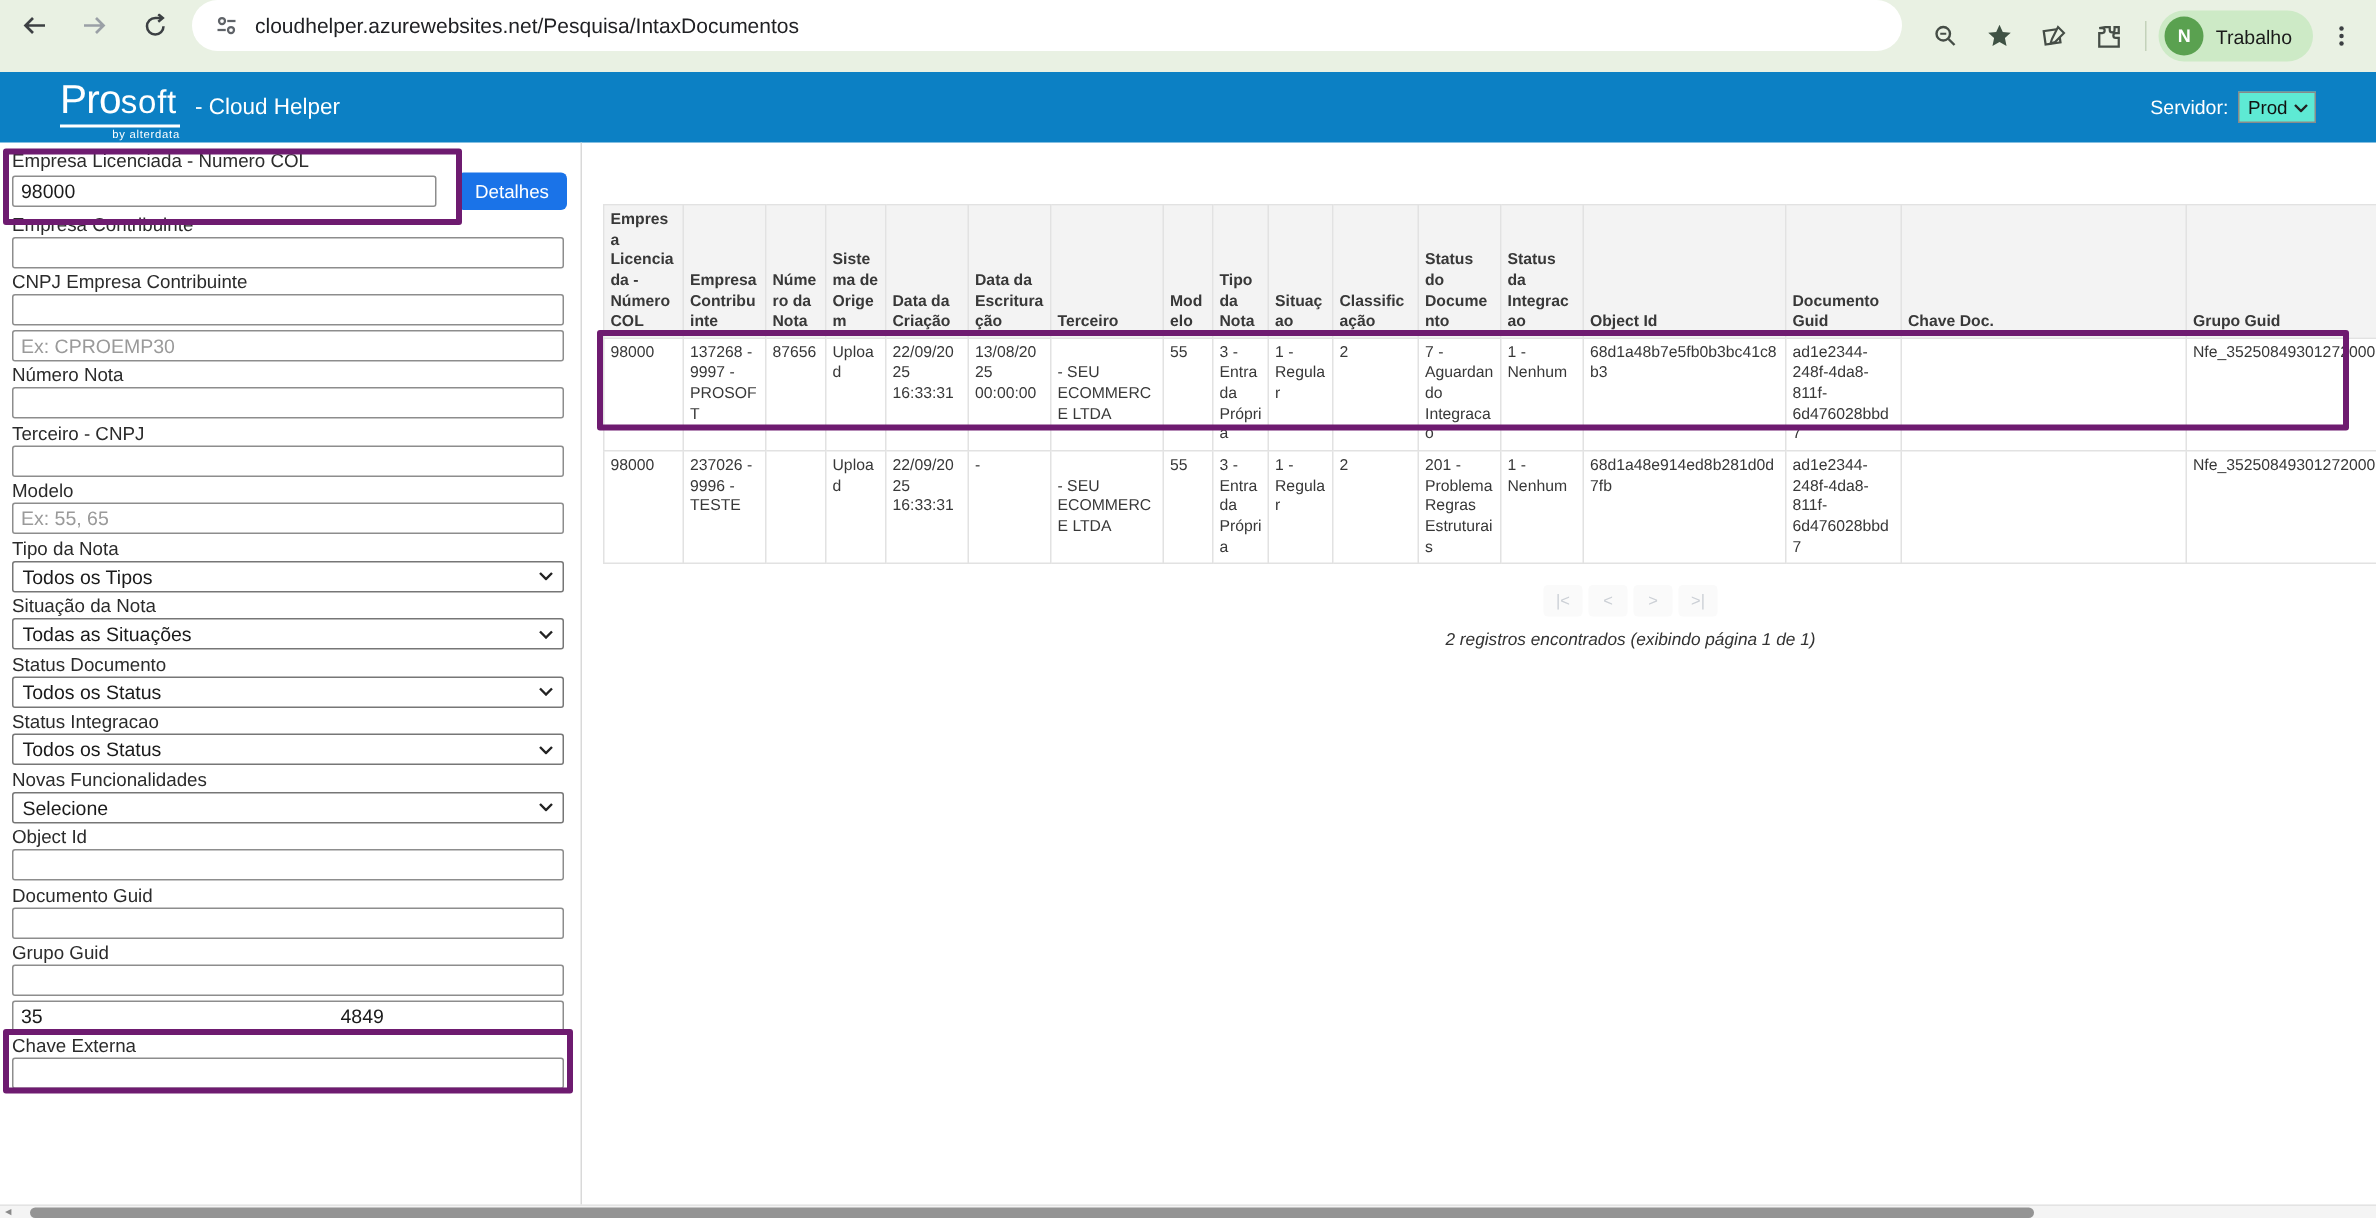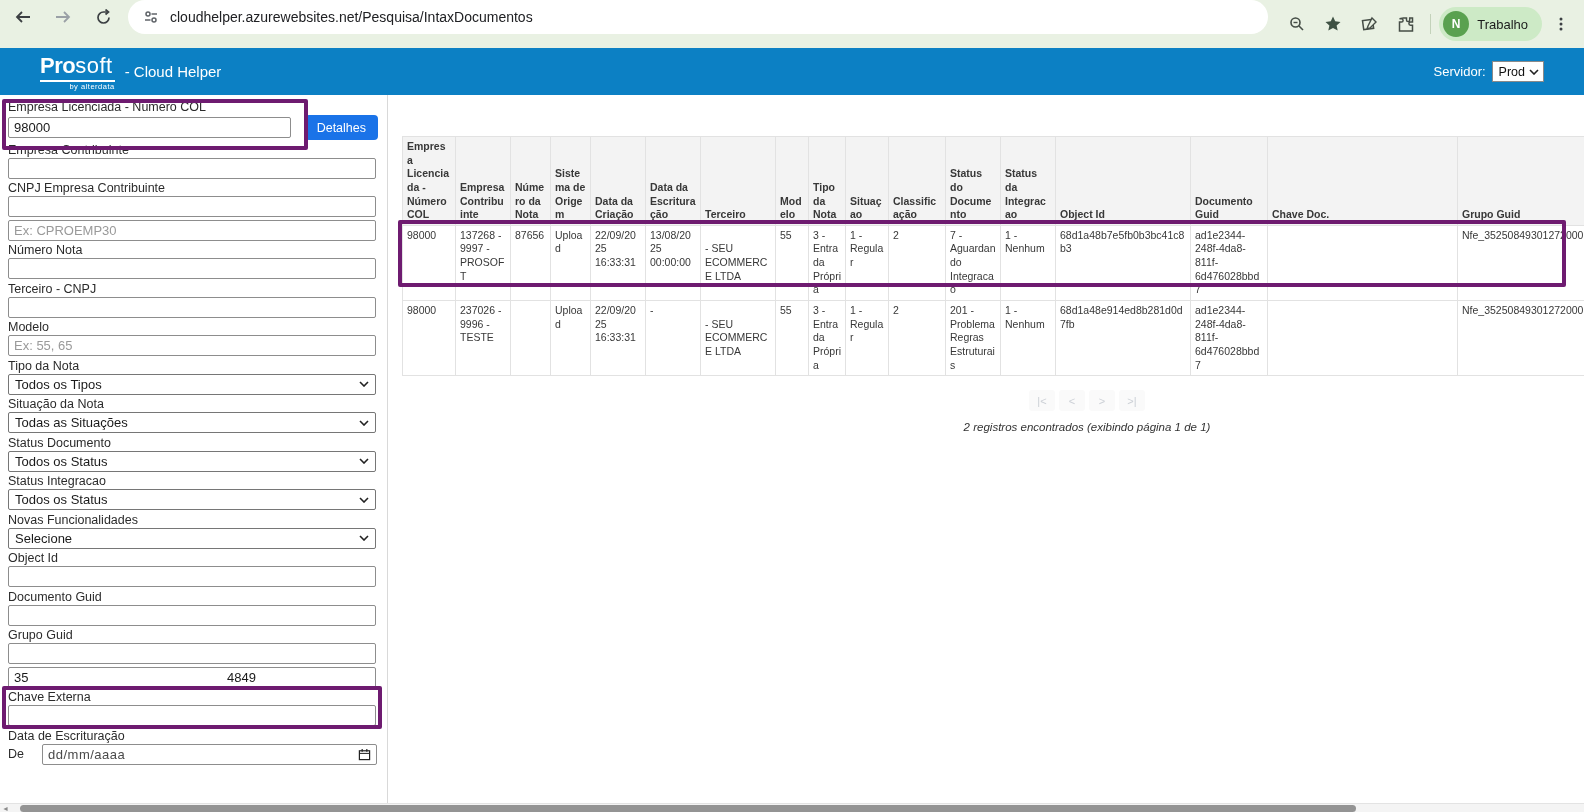--- a/index.html
+++ b/index.html
@@ -21,28 +21,28 @@
   .profile-pill { height:34px; background:var(--pill); border-radius:17px; display:flex;
                   align-items:center; padding:0 14px 0 4px; cursor:pointer; }
   .avatar { width:26px; height:26px; border-radius:50%; background:var(--avatar); color:#fff;
             font-size:12px; font-weight:bold; display:flex; align-items:center; justify-content:center; }
   .profile-name { font-size:13px; color:#1b1b1b; margin-left:8px; }
 
   
   .appbar { position:absolute; left:0; top:48px; width:1584px; height:47px; background:var(--blue);
             display:flex; align-items:center; padding:0 40px; color:#fff; }
   .logo { position:relative; border-bottom:2px solid #fff; padding:0 2px 1px 0; margin-bottom:8px; }
-  .lg-pro { font-size:22px; font-weight:700; letter-spacing:-0.5px; }
+  .lg-pro { font-size:27px; font-weight:400; letter-spacing:-0.5px; }
   .lg-soft { font-size:22px; font-weight:300; letter-spacing:0.5px;text-align:right; }
   .lg-by { position:absolute; right:0; bottom:-11px; font-size:7.5px; letter-spacing:0.5px;
            white-space:nowrap;margin-left:39px; }
   .app-title { font-size:15px; margin-left:10px; margin-top:0; }
   .appbar-spacer { flex:1; }
   .server-label { font-size:13px; margin-right:6px; }
-  .server-select { background:#ffffff; color:#111; border:1px solid #8a8a8a; height:21px; min-width:52px;
+  .server-select { background:#5eead4; color:#111; border:1px solid #8a8a8a; height:21px; min-width:52px;
                    display:flex; align-items:center; padding:0 4px 0 6px; font-size:12.5px; cursor:pointer; }
   .server-select .chev { margin-left:4px; }
 
   
   .sidebar { position:absolute; left:8px; top:100px; width:370px; }
   .vdivider { position:absolute; left:387px; top:95px; width:1px; height:717px; background:#d9d9d9; }
   .main { position:absolute; left:402px; top:100px; width:1370px;margin-top:36px; }
 
   
   .field { margin-bottom:2.5px; }
@@ -289,35 +289,20 @@
     <div class="field">
       <div class="tin chave">
         <span>35</span>
         <span class="chave-suffix">4849</span>
       </div>
     </div>
     <div class="field">
       <div class="flabel">Chave Externa</div>
       <div class="frow">
         <input class="tin" style="">
-      </div>
-    </div>
-    <div class="field">
-      <div class="flabel">Data de Escrituração</div>
-      <div class="daterow">
-        <span class="delabel">De</span>
-        <div class="tin datein">
-          <span class="dateph">dd/mm/aaaa</span>
-          <svg class="calicon" viewBox="0 0 14 14">
-            <rect x="1.5" y="3" width="11" height="9.5" fill="none" stroke="#222" stroke-width="1.3"></rect>
-            <line x1="4.5" y1="1" x2="4.5" y2="4" stroke="#222" stroke-width="1.3"></line>
-            <line x1="9.5" y1="1" x2="9.5" y2="4" stroke="#222" stroke-width="1.3"></line>
-            <line x1="1.5" y1="5.8" x2="12.5" y2="5.8" stroke="#222" stroke-width="1.1"></line>
-          </svg>
-        </div>
       </div>
     </div>
   </div>
 <div class="vdivider"></div>
 
 <div class="main">
   <div class="table-wrap">
     <table id="doc-table">
         <colgroup>
           <col style="width: 53px;">

